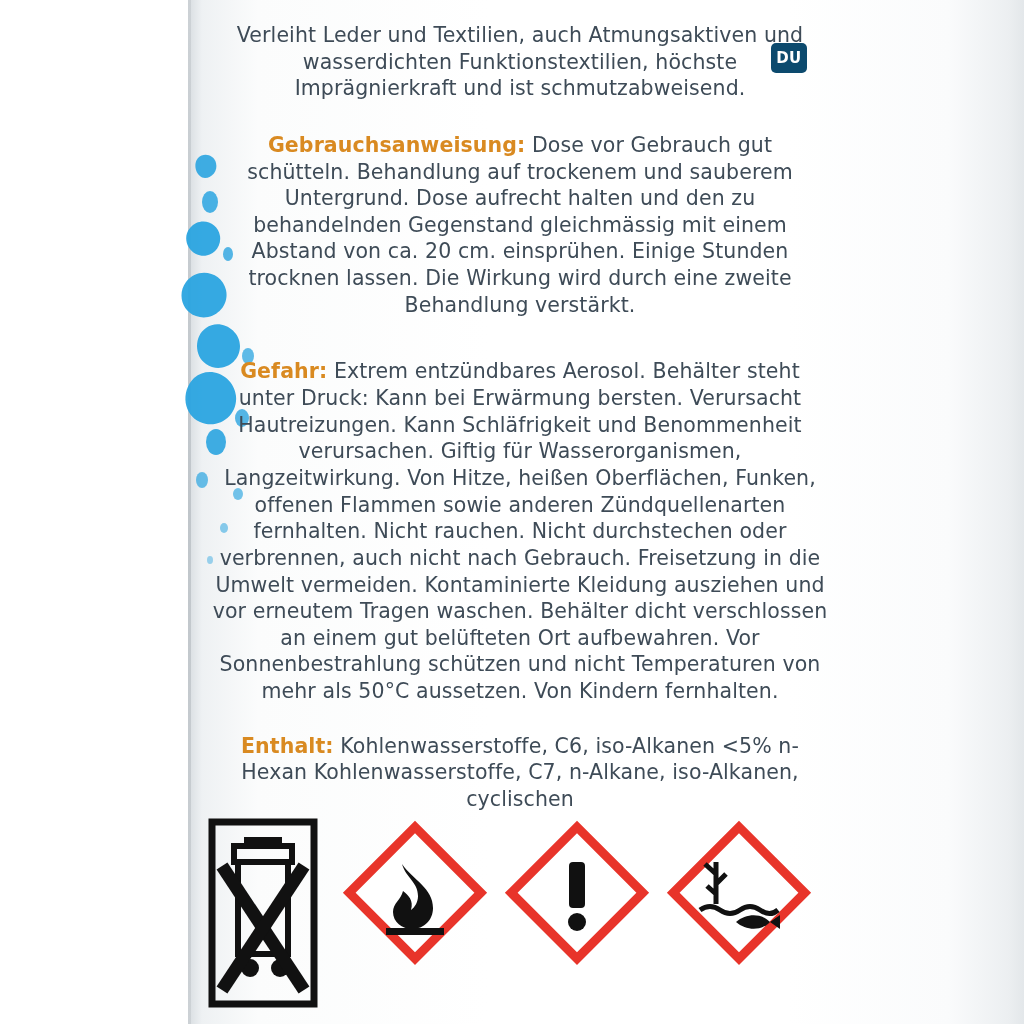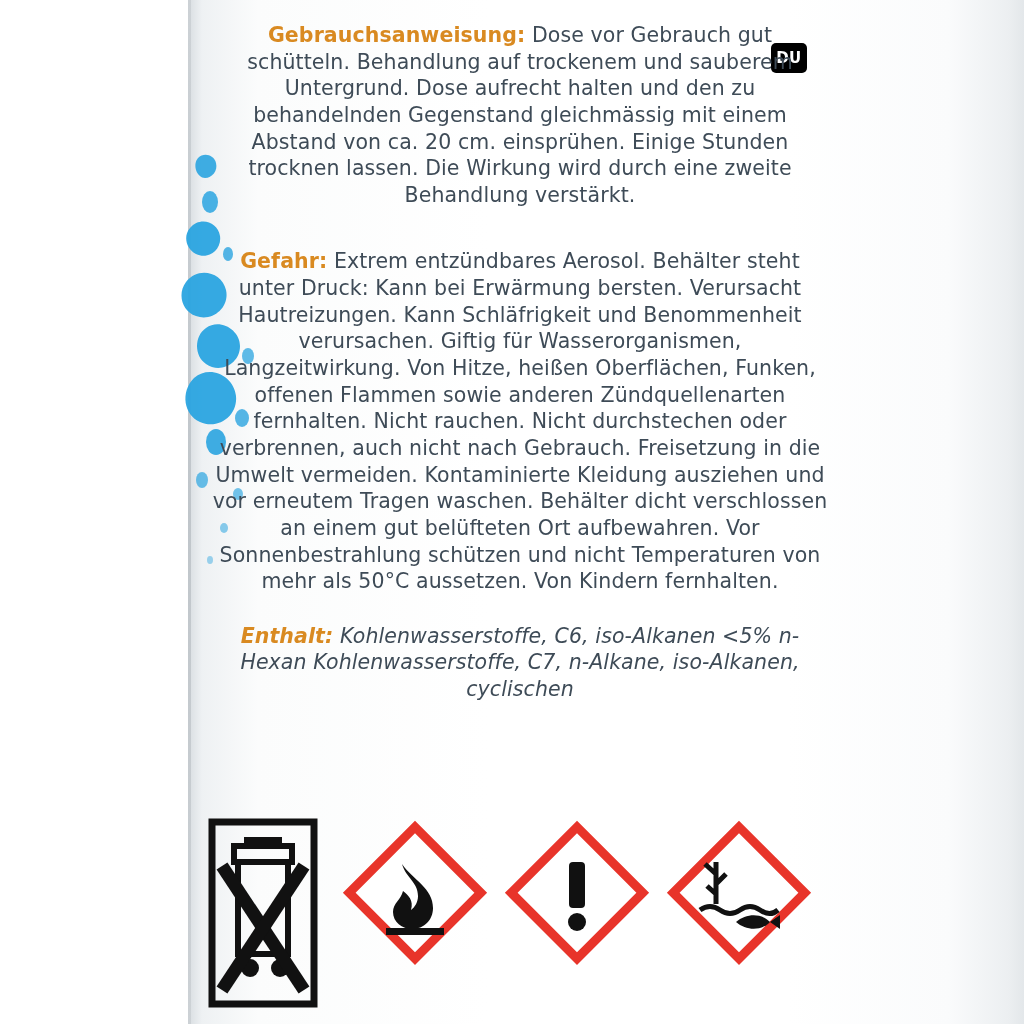--- a/index.html
+++ b/index.html
@@ -86,35 +86,35 @@
     letter-spacing: .1px;
     color: #3e4b57;
   }
   .para.intro {
     font-size: 20.5px;
     margin-bottom: 30px;
     padding: 0 12px;
   }
   .para.usage   { margin-bottom: 40px; padding: 0 4px; }
   .para.danger  { margin-bottom: 28px; padding: 0 2px; text-align: center; }
-  .para.contains{ margin-bottom: 14px; padding: 0 8px; font-style: italic; }
+  .para.contains{ margin-bottom: 14px; padding: 0 8px; }
 
   .kw {
     color: #d98a21;
     font-weight: 700;
   }
 
   
   .du-badge {
     position: absolute;
     left: 771px;
     top: 43px;
     width: 36px;
     height: 30px;
-    background: #000000;
+    background: #0c4a6e;
     border-radius: 5px;
     color: #ffffff;
     font-size: 15px;
     font-weight: 700;
     line-height: 30px;
     text-align: center;
     letter-spacing: .5px;
   }
 
   
@@ -162,20 +162,21 @@
       <ellipse cx="58" cy="344" rx="5" ry="6" opacity=".65"></ellipse>
       <ellipse cx="44" cy="378" rx="4" ry="5" opacity=".55"></ellipse>
       <ellipse cx="30" cy="410" rx="3" ry="4" opacity=".45"></ellipse>
     </g>
   </svg>
 
   <div class="du-badge">DU</div>
 
   <div class="label-text">
 
+    <p class="para intro">Verleiht Leder und Textilien, auch Atmungsaktiven und wasserdichten Funktionstextilien, höchste Imprägnierkraft und ist schmutzabweisend.</p>
 
     <p class="para usage"><span class="kw">Gebrauchsanweisung:</span><span> Dose vor Gebrauch gut schütteln. Behandlung auf trockenem und sauberem Untergrund. Dose aufrecht halten und den zu behandelnden Gegenstand gleichmässig mit einem Abstand von ca. 20 cm. einsprühen. Einige Stunden trocknen lassen. Die Wirkung wird durch eine zweite Behandlung verstärkt.</span></p>
 
     <p class="para danger"><span class="kw">Gefahr:</span><span> Extrem entzündbares Aerosol. Behälter steht unter Druck: Kann bei Erwärmung bersten. Verursacht Hautreizungen. Kann Schläfrigkeit und Benommenheit verursachen. Giftig für Wasserorganismen, Langzeitwirkung. Von Hitze, heißen Oberflächen, Funken, offenen Flammen sowie anderen Zündquellenarten fernhalten. Nicht rauchen. Nicht durchstechen oder verbrennen, auch nicht nach Gebrauch. Freisetzung in die Umwelt vermeiden. Kontaminierte Kleidung ausziehen und vor erneutem Tragen waschen. Behälter dicht verschlossen an einem gut belüfteten Ort aufbewahren. Vor Sonnenbestrahlung schützen und nicht Temperaturen von mehr als 50°C aussetzen. Von Kindern fernhalten.</span></p>
 
     <p class="para contains"><span class="kw">Enthalt:</span><span> Kohlenwasserstoffe, C6, iso-Alkanen &lt;5% n-Hexan Kohlenwasserstoffe, C7, n-Alkane, iso-Alkanen, cyclischen</span></p>
 
   </div>
 
   <div class="pictograms">

